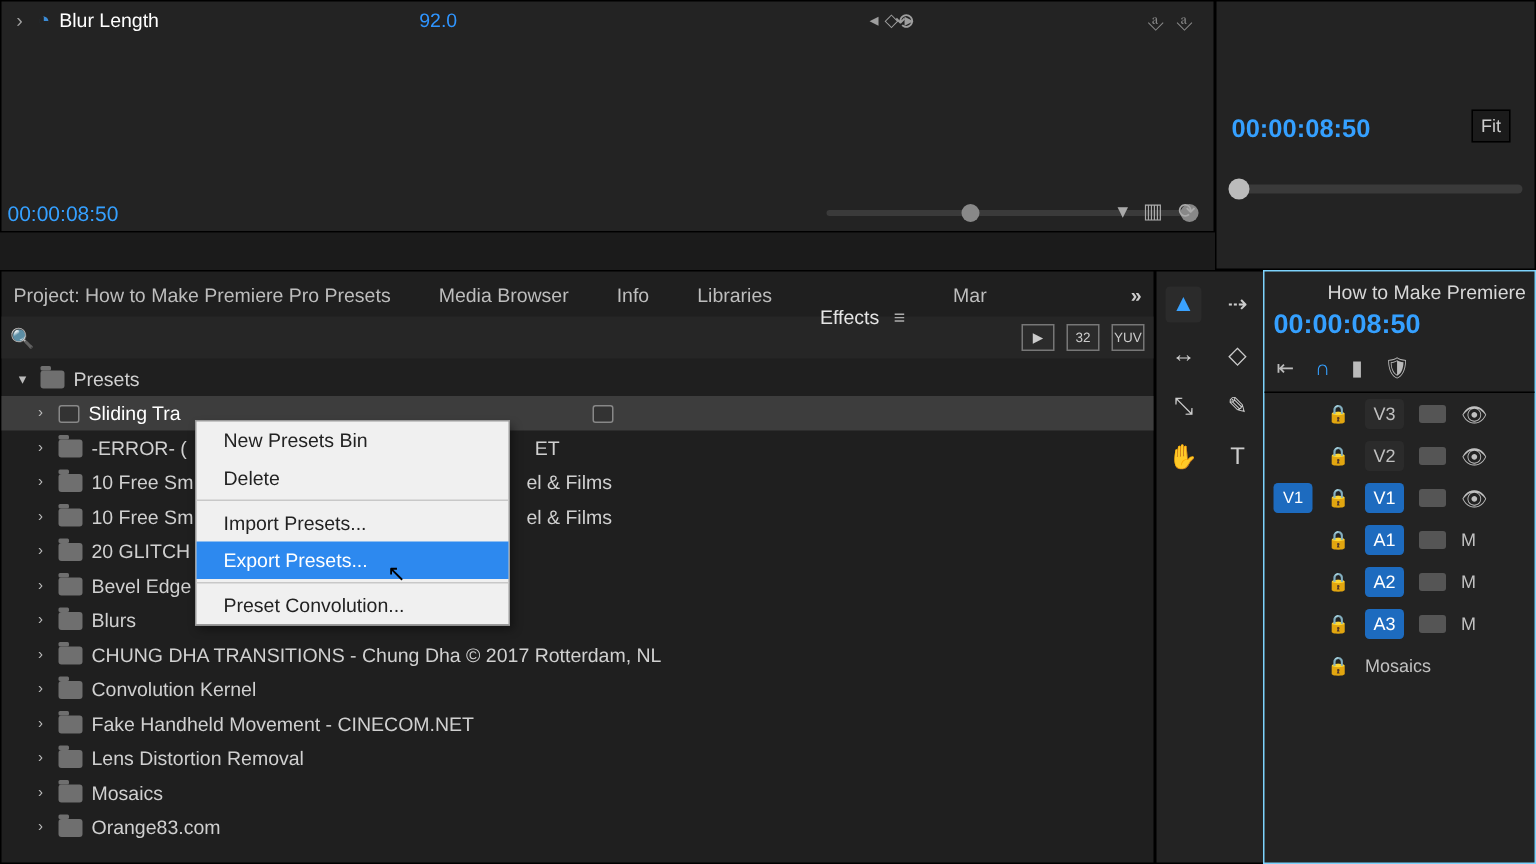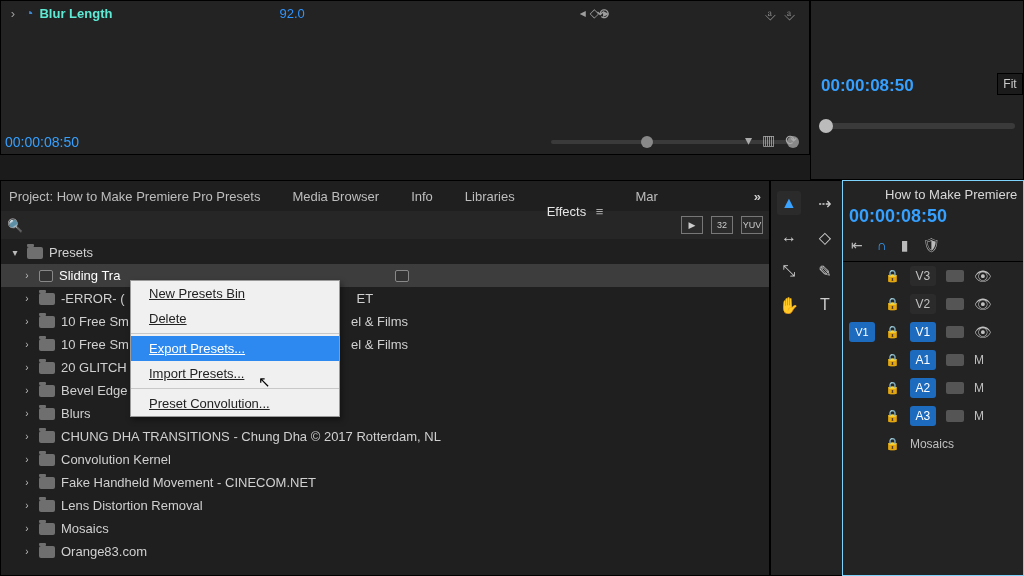--- a/index.html
+++ b/index.html
@@ -3,36 +3,36 @@
 <meta charset="utf-8">
 <style>
   * { box-sizing: border-box; margin: 0; padding: 0; font-family: "Segoe UI", Arial, sans-serif; }
   body { background: #1b1b1b; color: #c8c8c8; width: 1024px; height: 576px; overflow: hidden; position: relative; font-size: 13px; }
 
   
   #effect-strip { position: absolute; left: 0; top: 0; width: 810px; height: 155px; background: #232323; border: 1px solid #000; }
   .effect-row { display: flex; align-items: center; height: 24px; }
   .effect-row .caret { width: 24px; text-align: center; color: #9e9e9e; }
   .effect-row .stopwatch { color: #3b8bd6; font-size: 14px; margin-right: 6px; }
-  .effect-row .param-name { flex: 0 0 200px; color: #5eead4; font-weight: bold; }
+  .effect-row .param-name { flex: 0 0 200px; color: #ffffff; }
   .effect-row .param-val { flex: 0 0 70px; color: #2f95ff; text-align: left; margin-left: 40px; }
   .kf-nav { margin-left: auto; margin-right: 200px; display: flex; gap: 4px; color: #9e9e9e; font-size: 12px; align-items:center;}
   .kf-nav span { cursor: default; }
   .anchors { position: absolute; right: 14px; top: 6px; display: flex; gap: 8px; color: #888; font-size: 14px;}
   .reset-ico { position:absolute; right:200px; top:4px; color:#9e9e9e; font-size:15px;}
   .eff-timecode { position: absolute; left: 4px; bottom: 4px; color: #35a0ff; font-size: 14px;}
   .eff-scrub { position: absolute; left: 550px; bottom: 10px; right: 10px; height: 4px; background: #3a3a3a; border-radius: 2px;}
   .eff-scrub::before { content:""; position:absolute; left:90px; top:-4px; width:12px; height:12px; background:#888; border-radius:50%;}
   .eff-scrub::after  { content:""; position:absolute; right:0; top:-4px; width:12px; height:12px; background:#888; border-radius:50%;}
   .eff-tools { position:absolute; right:12px; bottom:6px; display:flex; gap:10px; color:#aaa; font-size:14px;}
   
   
   #prog-mon { position:absolute; right:0; top:0; width:214px; height:180px; background:#232323; border:1px solid #000; }
   #prog-mon .tc { position:absolute; left:10px; top:75px; color:#35a0ff; font-size:17px; font-weight:600;}
-  #prog-mon .fitbox { position:absolute; right:0; top:72px; width:26px; height:22px; background:#1b1b1b; border:1px solid #000; color:#ccc; font-size:12px; display:flex; align-items:center; justify-content:center;}
+  #prog-mon .fitbox { position:absolute; right:16px; top:72px; width:26px; height:22px; background:#1b1b1b; border:1px solid #000; color:#ccc; font-size:12px; display:flex; align-items:center; justify-content:center;}
   #prog-mon .scrub { position:absolute; left:8px; right:8px; top:122px; height:6px; background:#3a3a3a; border-radius:3px;}
   #prog-mon .scrub .head { position:absolute; left:0; top:-4px; width:14px; height:14px; background:#bbb; border-radius:50%;}
 
   
   #bottom-left { position:absolute; left:0; top:180px; width:770px; height:396px; background:#1f1f1f; border:1px solid #000;}
   .panel-tabs { display:flex; align-items:center; height:30px; gap:32px; padding:0 8px; color:#bdbdbd; position:relative;}
   .panel-tabs .tab { cursor:default; }
   .panel-tabs .tab.active { color:#e5e5e5;margin-top:30px; }
   .panel-tabs .menu-ico { margin-left:6px; color:#aaa;}
   .panel-tabs .overflow { position:absolute; right:8px; color:#ccc; font-weight:bold;}
@@ -44,21 +44,21 @@
   .tree-row { display:flex; align-items:center; height:23px; padding-left:8px; gap:6px; color:#d0d0d0;}
   .tree-row.sel { background:#3d3d3d; color:#fff;}
   .tree-row .tw { width:12px; text-align:center; color:#bbb; font-size:10px;}
   .tree-row.depth1 { padding-left:20px;}
   .folder-ico { width:16px; height:12px; background:#6f6f6f; border-radius:2px; position:relative;}
   .folder-ico::before { content:""; position:absolute; top:-3px; left:0; width:7px; height:3px; background:#6f6f6f; border-radius:1px;}
   .preset-ico { width:14px; height:12px; border:1px solid #888; background:#333; border-radius:2px;}
 
   
   #ctx { position:absolute; left:130px; top:280px; width:210px; background:#f0f0f0; color:#222; border:1px solid #9a9a9a; z-index:50; box-shadow:2px 3px 6px rgba(0,0,0,.4);}
-  #ctx .mi { padding:5px 18px; font-size:13px;text-decoration:underline;}
+  #ctx .mi { padding:5px 18px; font-size:13px;}
   #ctx .mi.hov { background:#2d89ef; color:#fff;}
   #ctx .sep { height:1px; background:#c8c8c8; margin:2px 0;}
   #cursor { position:absolute; pointer-events:none; z-index:60; font-size:15px; color:#000;}
 
   
   #tools { position:absolute; left:770px; top:180px; width:75px; height:396px; background:#232323; border:1px solid #000; padding:10px 6px; display:flex; flex-wrap:wrap; gap:10px 12px; align-content:flex-start;}
   #tools .tool { width:24px; height:24px; display:flex; align-items:center; justify-content:center; color:#ccc; font-size:16px; border-radius:3px;}
   #tools .tool.active { background:#2b2b2b; color:#3aa2ff;}
 
   
@@ -213,22 +213,22 @@
         <span class="folder-ico"></span>
         <span>Orange83.com</span>
       </div>
   </div>
 </div>
 
 <div id="ctx">
   <div class="mi">New Presets Bin</div>
   <div class="mi">Delete</div>
   <div class="sep"></div>
+  <div class="mi">Import Presets...</div>
   <div class="mi hov">Export Presets...</div>
-  <div class="mi">Import Presets...</div>
   <div class="sep"></div>
   <div class="mi">Preset Convolution...</div>
 </div>
 <div id="cursor" style="left:258px; top:373px;">↖</div>
 
 <div id="tools">
   <div class="tool active">▲</div>
   <div class="tool">⇢</div>
   <div class="tool">↔</div>
   <div class="tool">◇</div>

